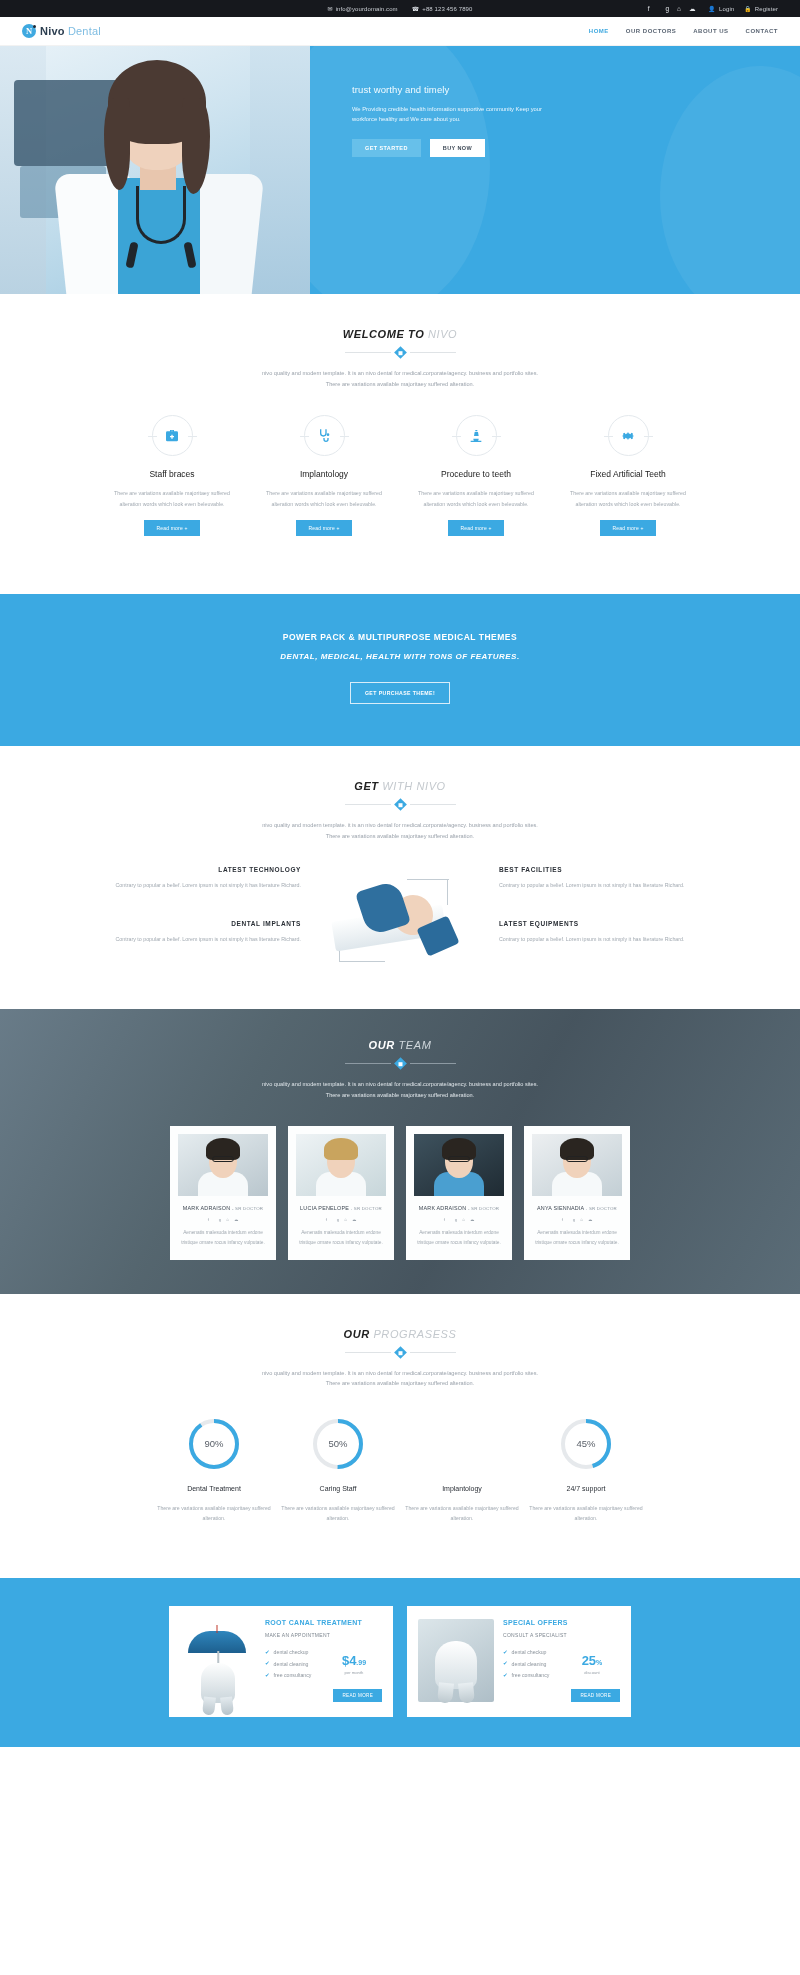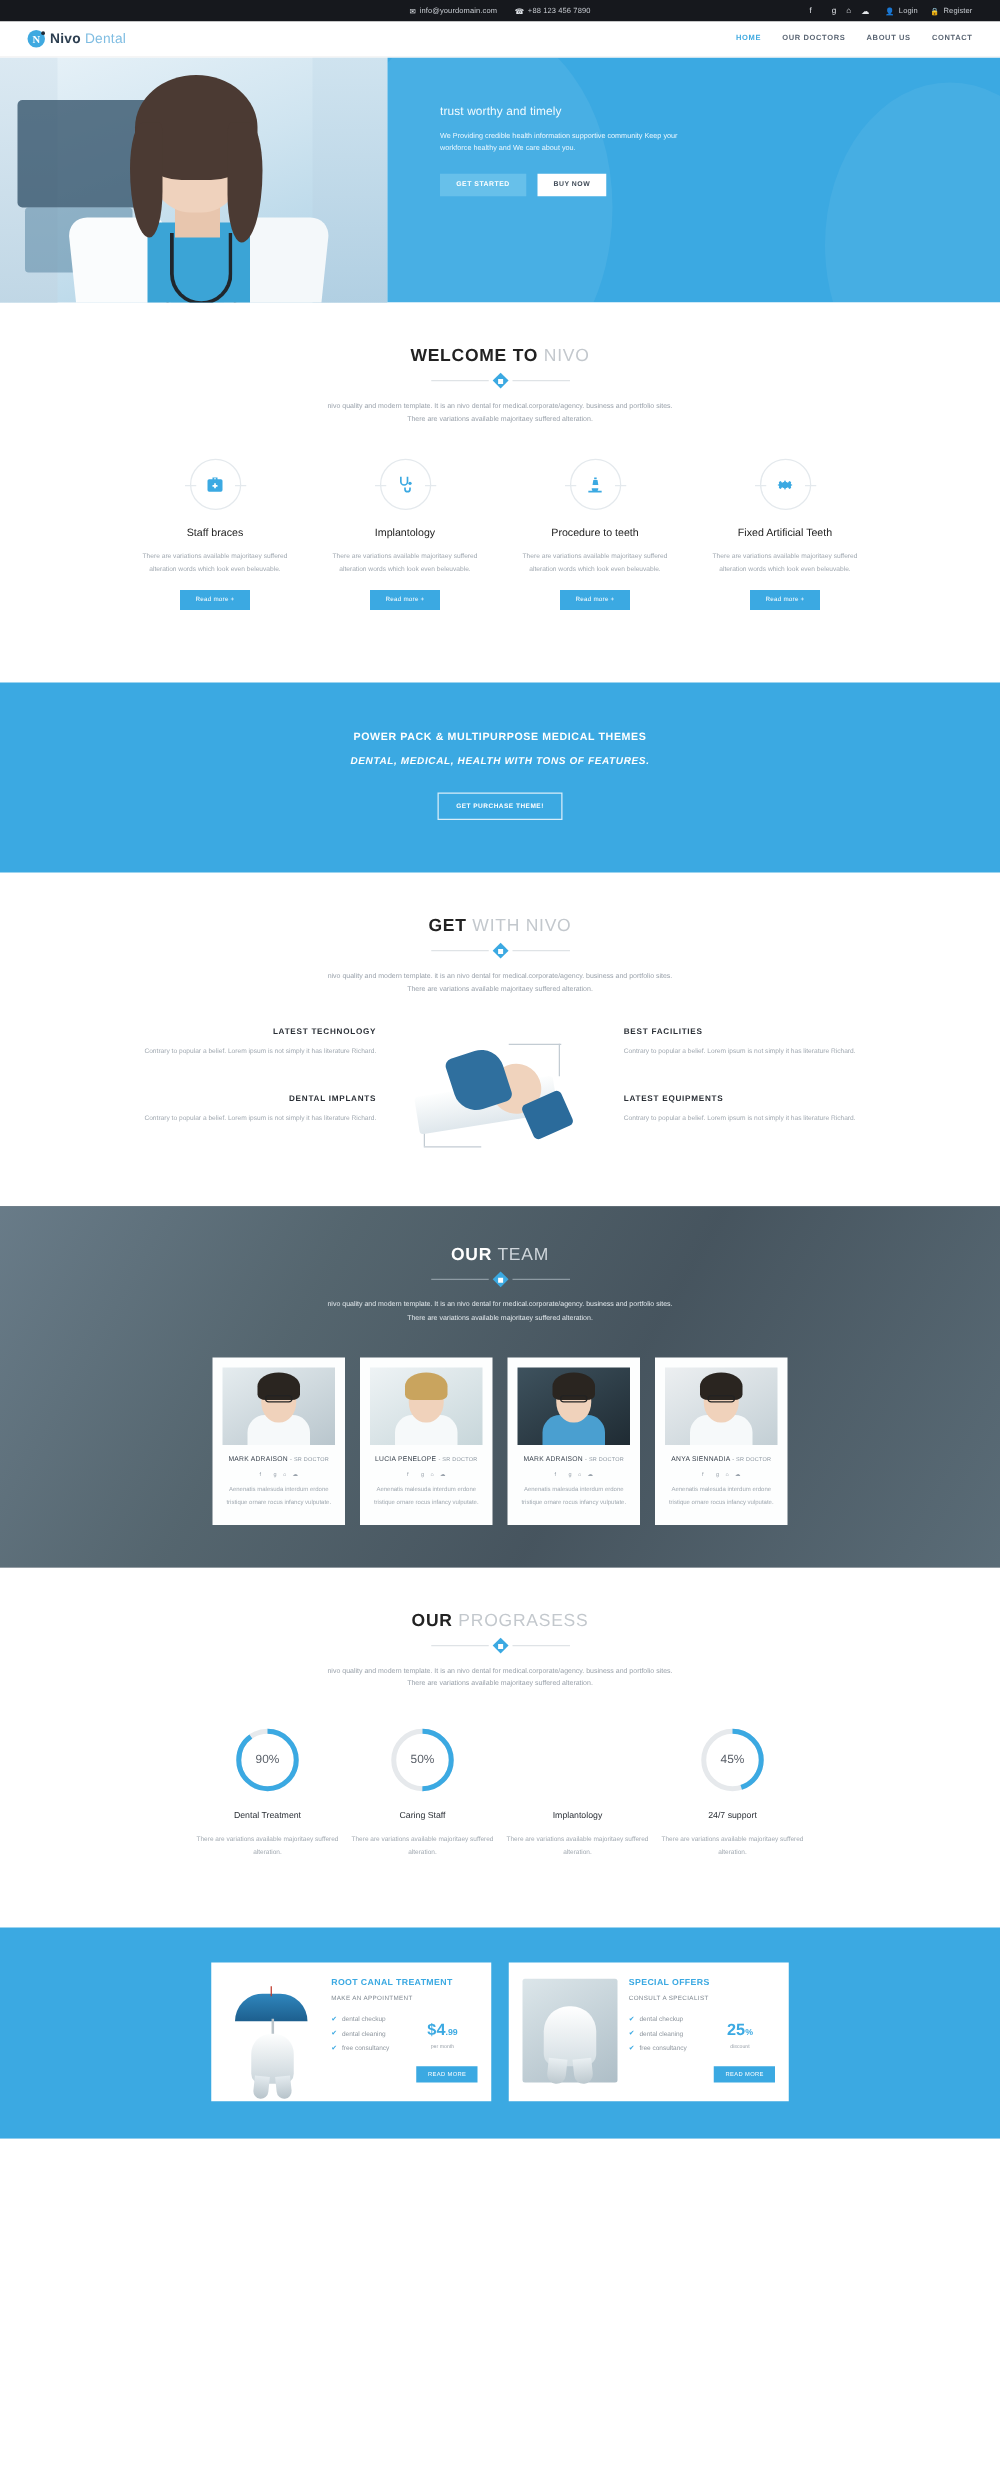--- a/index.html
+++ b/index.html
@@ -50,21 +50,21 @@
   .logo-txt .b { color:#2c3e50; font-weight:bold; }
   .logo-txt .l { color:#7fbde2; font-weight:normal; }
   .nav { display:flex; gap:17px; }
   .nav a {
     font-size:6px; color:#5a6573; text-decoration:none; letter-spacing:.5px;
     font-weight:bold;
   }
   .nav a.active { color:#3fa9e0; }
 
   
-  .hero { height:196px; display:flex; position:relative; overflow:hidden; }
+  .hero { height:248px; display:flex; position:relative; overflow:hidden; }
   .hero-img {
     width:310px; height:248px; position:relative; overflow:hidden;
     background:linear-gradient(160deg,#e8f2f8 0%,#cfe4f0 38%,#b6d6e8 70%,#9cc6de 100%);
   }
   .hero-img .panelA {
     position:absolute; left:0; top:0; width:46px; height:248px;
     background:linear-gradient(180deg,#dbe9f2,#b9d2e2);
   }
   .hero-img .panelB {
     position:absolute; right:0; top:0; width:60px; height:248px;
@@ -158,21 +158,21 @@
     padding:6px 13px; border:none; letter-spacing:.4px; cursor:pointer;
   }
   .btn-buy {
     background:#fff; color:#3f4a57; font-size:5.5px; font-weight:bold;
     padding:6px 13px; border:none; letter-spacing:.4px; cursor:pointer;
   }
 
   
   .sec { padding:34px 0; }
   .sec-head { text-align:center; }
-  .sec-title { font-size:14px; letter-spacing:.6px; }
+  .sec-title { font-size:11px; letter-spacing:.6px;font-style:italic; }
   .sec-title .b { color:#222; font-weight:bold; }
   .sec-title .g { color:#c3c8cd; font-weight:normal; }
   .divider {
     display:flex; align-items:center; justify-content:center;
     gap:5px; margin:8px 0 11px;
   }
   .divider .ln { width:46px; height:1px; background:#dfe3e6; }
   .divider .dia {
     width:9px; height:9px; background:#3ba9e2; transform:rotate(45deg);
     position:relative;

